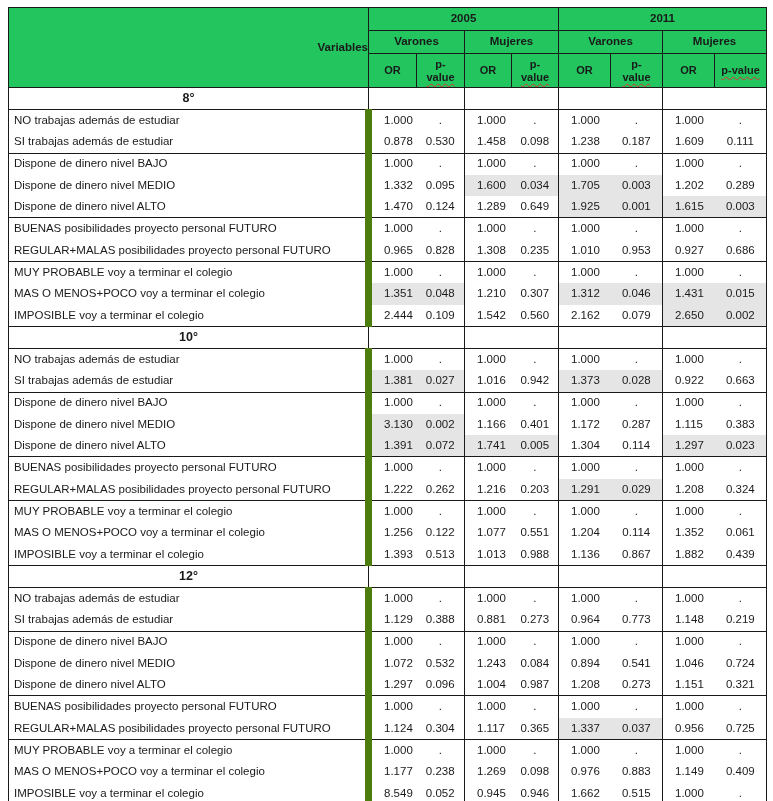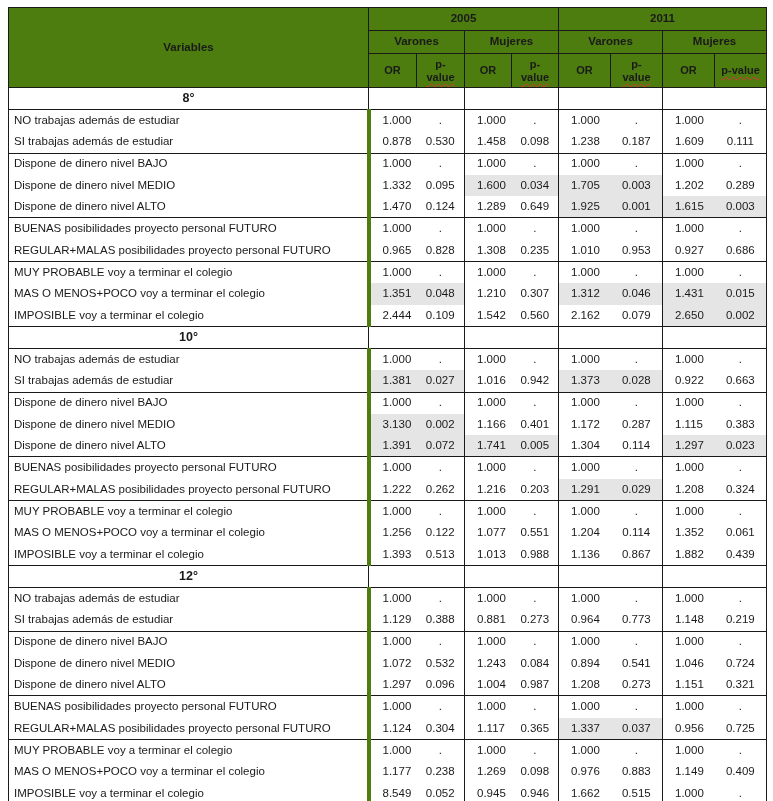--- a/index.html
+++ b/index.html
@@ -1,33 +1,33 @@
 <!DOCTYPE html>
 <html><head>
 <meta charset="utf-8">
 <style>
   html, body { margin: 0; padding: 0; background: #ffffff; }
   body { width: 773px; height: 801px; position: relative; overflow: hidden;
          font-family: "Liberation Sans", "DejaVu Sans", sans-serif; color: #1a1a1a; }
   table.or-table { position: absolute; left: 8px; top: 7px; border-collapse: collapse;
                    table-layout: fixed; width: 758px; }
   table.or-table td, table.or-table th { padding: 0; margin: 0; font-size: 11.5px; line-height: 1; }
-  thead th { background: #4d7c0f; font-weight: bold; text-align: center; border: 1px solid #1a1a1a; }
+  thead th { background: #22c55e; font-weight: bold; text-align: center; border: 1px solid #1a1a1a; }
   thead th.sub { font-size: 11px; }
   thead tr.r1 th { height: 22px; }
   thead tr.r2 th { height: 22px; }
   thead tr.r3 th { height: 33px; }
   thead th.pv { line-height: 13px; }
   .squiggle { text-decoration: underline wavy #d33; text-underline-offset: 2px; text-decoration-thickness: 1px; }
-  th.var-head { font-size: 12.5px; }
+  th.var-head { font-size: 12.5px; text-align: right; }
   tr.grade td { height: 21px; border: 1px solid #1a1a1a; }
   tr.grade td.grade-label { text-align: center; font-weight: bold; font-size: 12.5px; }
   tbody tr.data td { height: 21.3px; }
   td.var { padding-left: 5px !important; text-align: left; font-size: 12.3px; white-space: nowrap;
-           border-left: 1px solid #1a1a1a; border-right: 4px solid #4d7c0f; }
+           border-left: 1px solid #1a1a1a; border-right: 7px solid #4d7c0f; }
   td.num { padding-left: 12px !important; text-align: left; font-size: 11.3px; }
   td.pval { text-align: center; font-size: 11.3px; }
   td.grp-end { border-right: 1px solid #1a1a1a; }
   tr.first td { border-top: 1px solid #1a1a1a; }
   tr.last td { border-bottom: 1px solid #1a1a1a; }
   td.sig { background: #e5e5e5; }
 </style>
 </head>
 <body>
 

